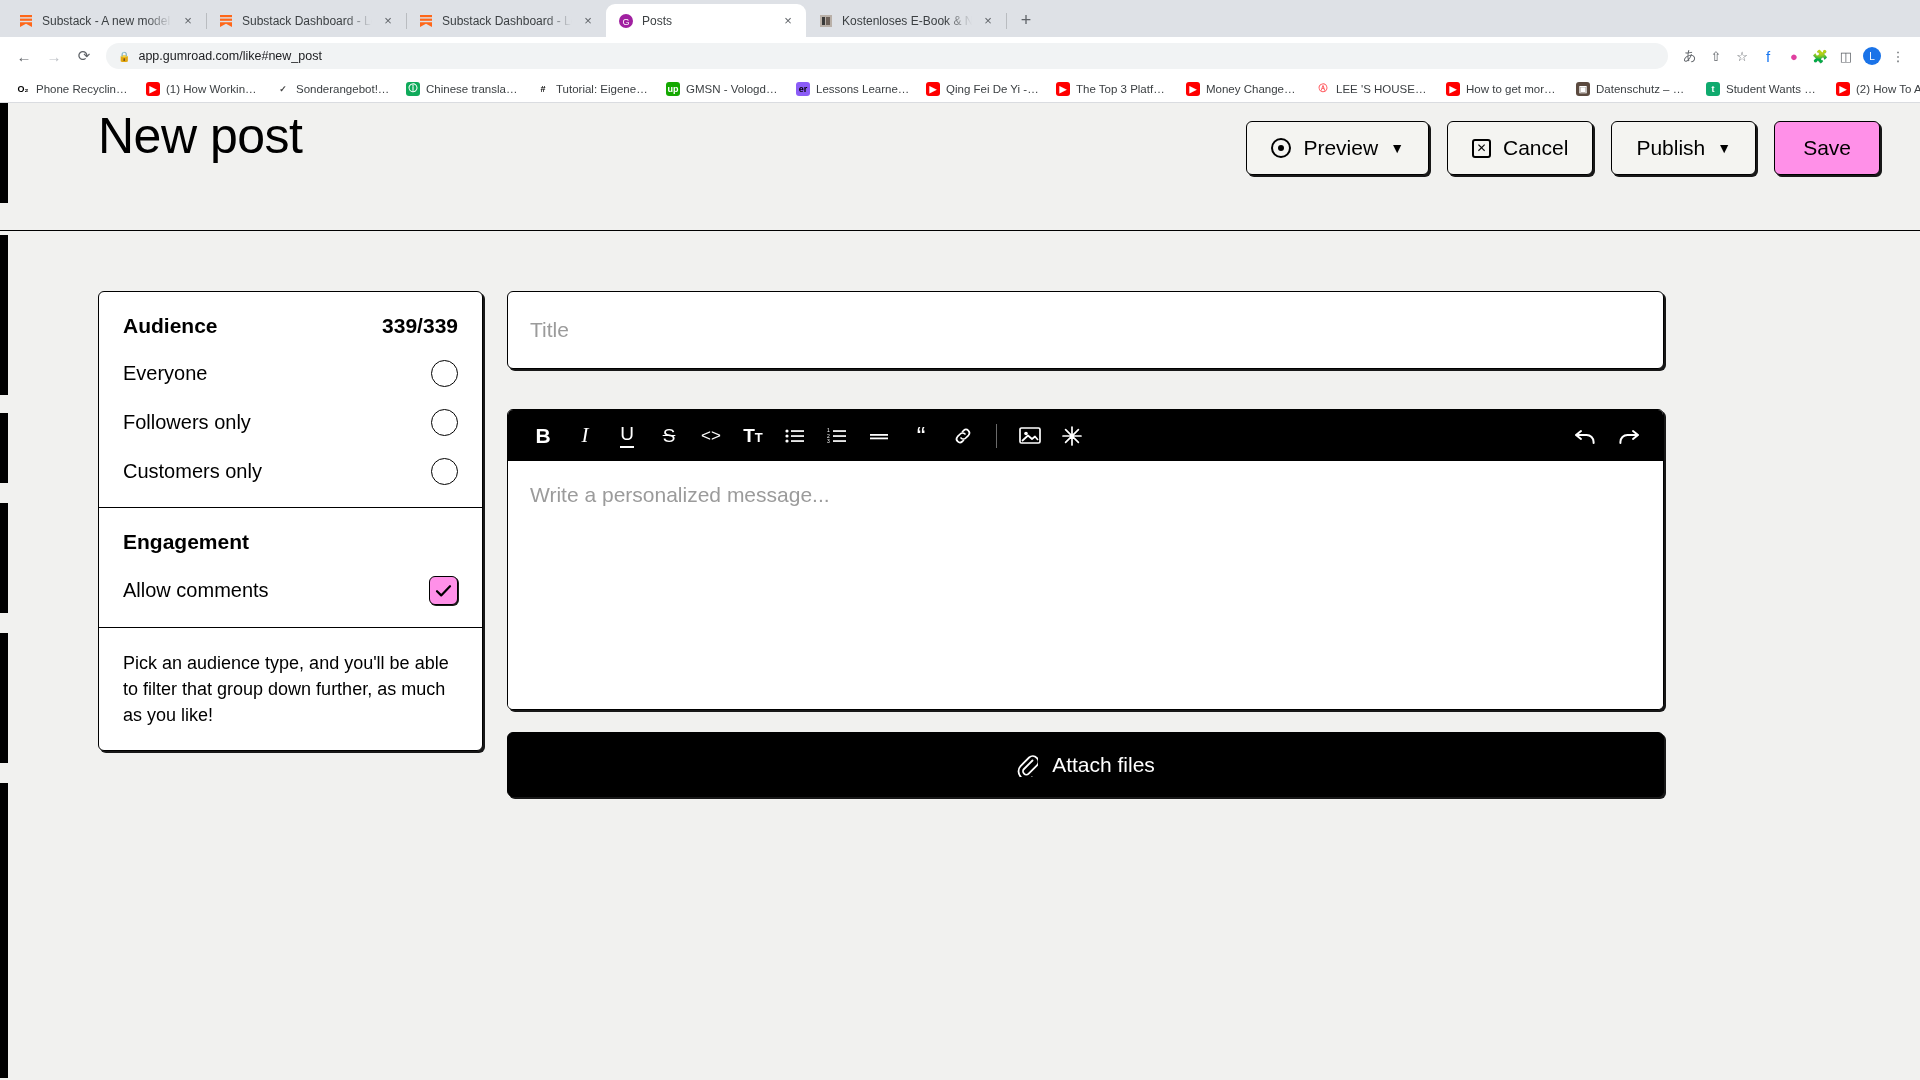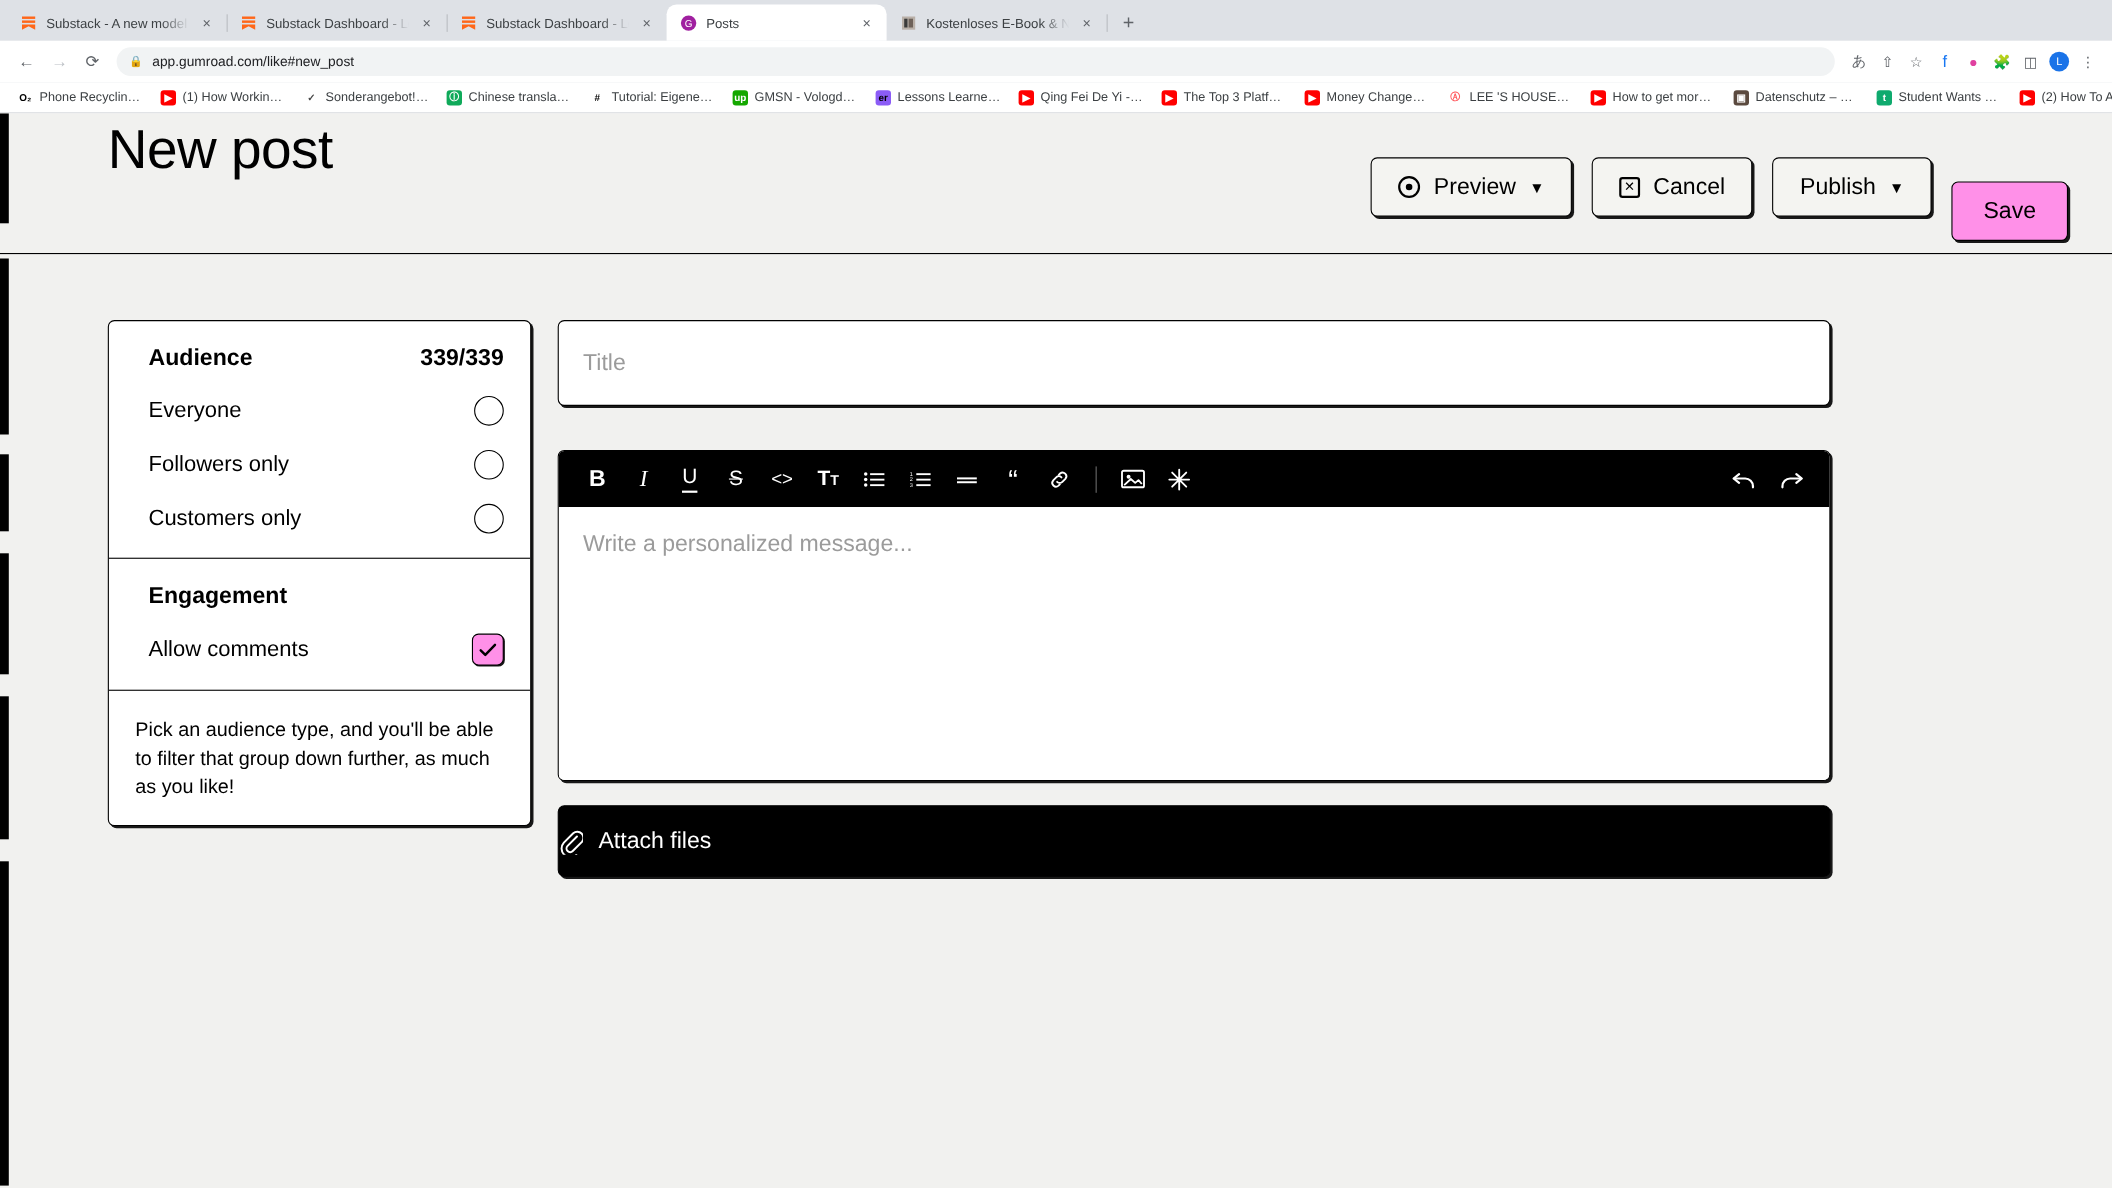--- a/index.html
+++ b/index.html
@@ -192,21 +192,21 @@
     align-items: center;
     gap: 12px;
     padding: 0 24px;
     border: 1px solid #000;
     border-radius: 6px;
     background: #f4f4f1;
     font-size: 21px;
     color: #000;
     box-shadow: 2px 2px 0 rgba(0,0,0,0.9);
   }
-  .btn.pink { background: #ff90e8; padding: 0 28px; margin-top: 44px; }
+  .btn.pink { background: #ff90e8; padding: 0 28px; }
   .btn .caret { font-size: 14px; }
   .icon-eye {
     width: 20px; height: 20px;
     border-radius: 50%;
     border: 2px solid #000;
     display:inline-flex; align-items:center; justify-content:center;
   }
   .icon-eye i { width: 6px; height: 6px; border-radius: 50%; background:#000; display:block; }
   .icon-x {
     width: 19px; height: 19px;
@@ -232,21 +232,20 @@
     overflow: hidden;
     align-self: flex-start;
   }
   .card-sec { padding: 22px 24px 22px 24px; }
   .card-sec + .card-sec { border-top: 1px solid #000; }
   .card-row {
     display: flex;
     align-items: center;
     justify-content: space-between;
     margin-bottom: 22px;
-    margin-left: 12px;
   }
   .card-row:last-child { margin-bottom: 0; }
   .card-title { font-size: 21px; font-weight: bold; color: #000; }
   .card-count { font-size: 21px; font-weight: bold; color: #000; }
   .opt-label { font-size: 20px; color: #000; }
   .radio {
     width: 27px; height: 27px;
     border-radius: 50%;
     border: 1.5px solid #000;
     background: #fff;
@@ -314,21 +313,21 @@
   }
   .attach {
     margin-top: 22px;
     height: 65px;
     background: #000;
     border: 1px solid #000;
     border-radius: 6px;
     box-shadow: 2px 2px 0 rgba(0,0,0,0.9);
     display: flex;
     align-items: center;
-    justify-content: flex-start;
+    justify-content: center;
     gap: 14px;
     color: #fff;
     font-size: 21px;
   }
 </style>
 </head>
 <body>
 
 <div class="browser">
 

